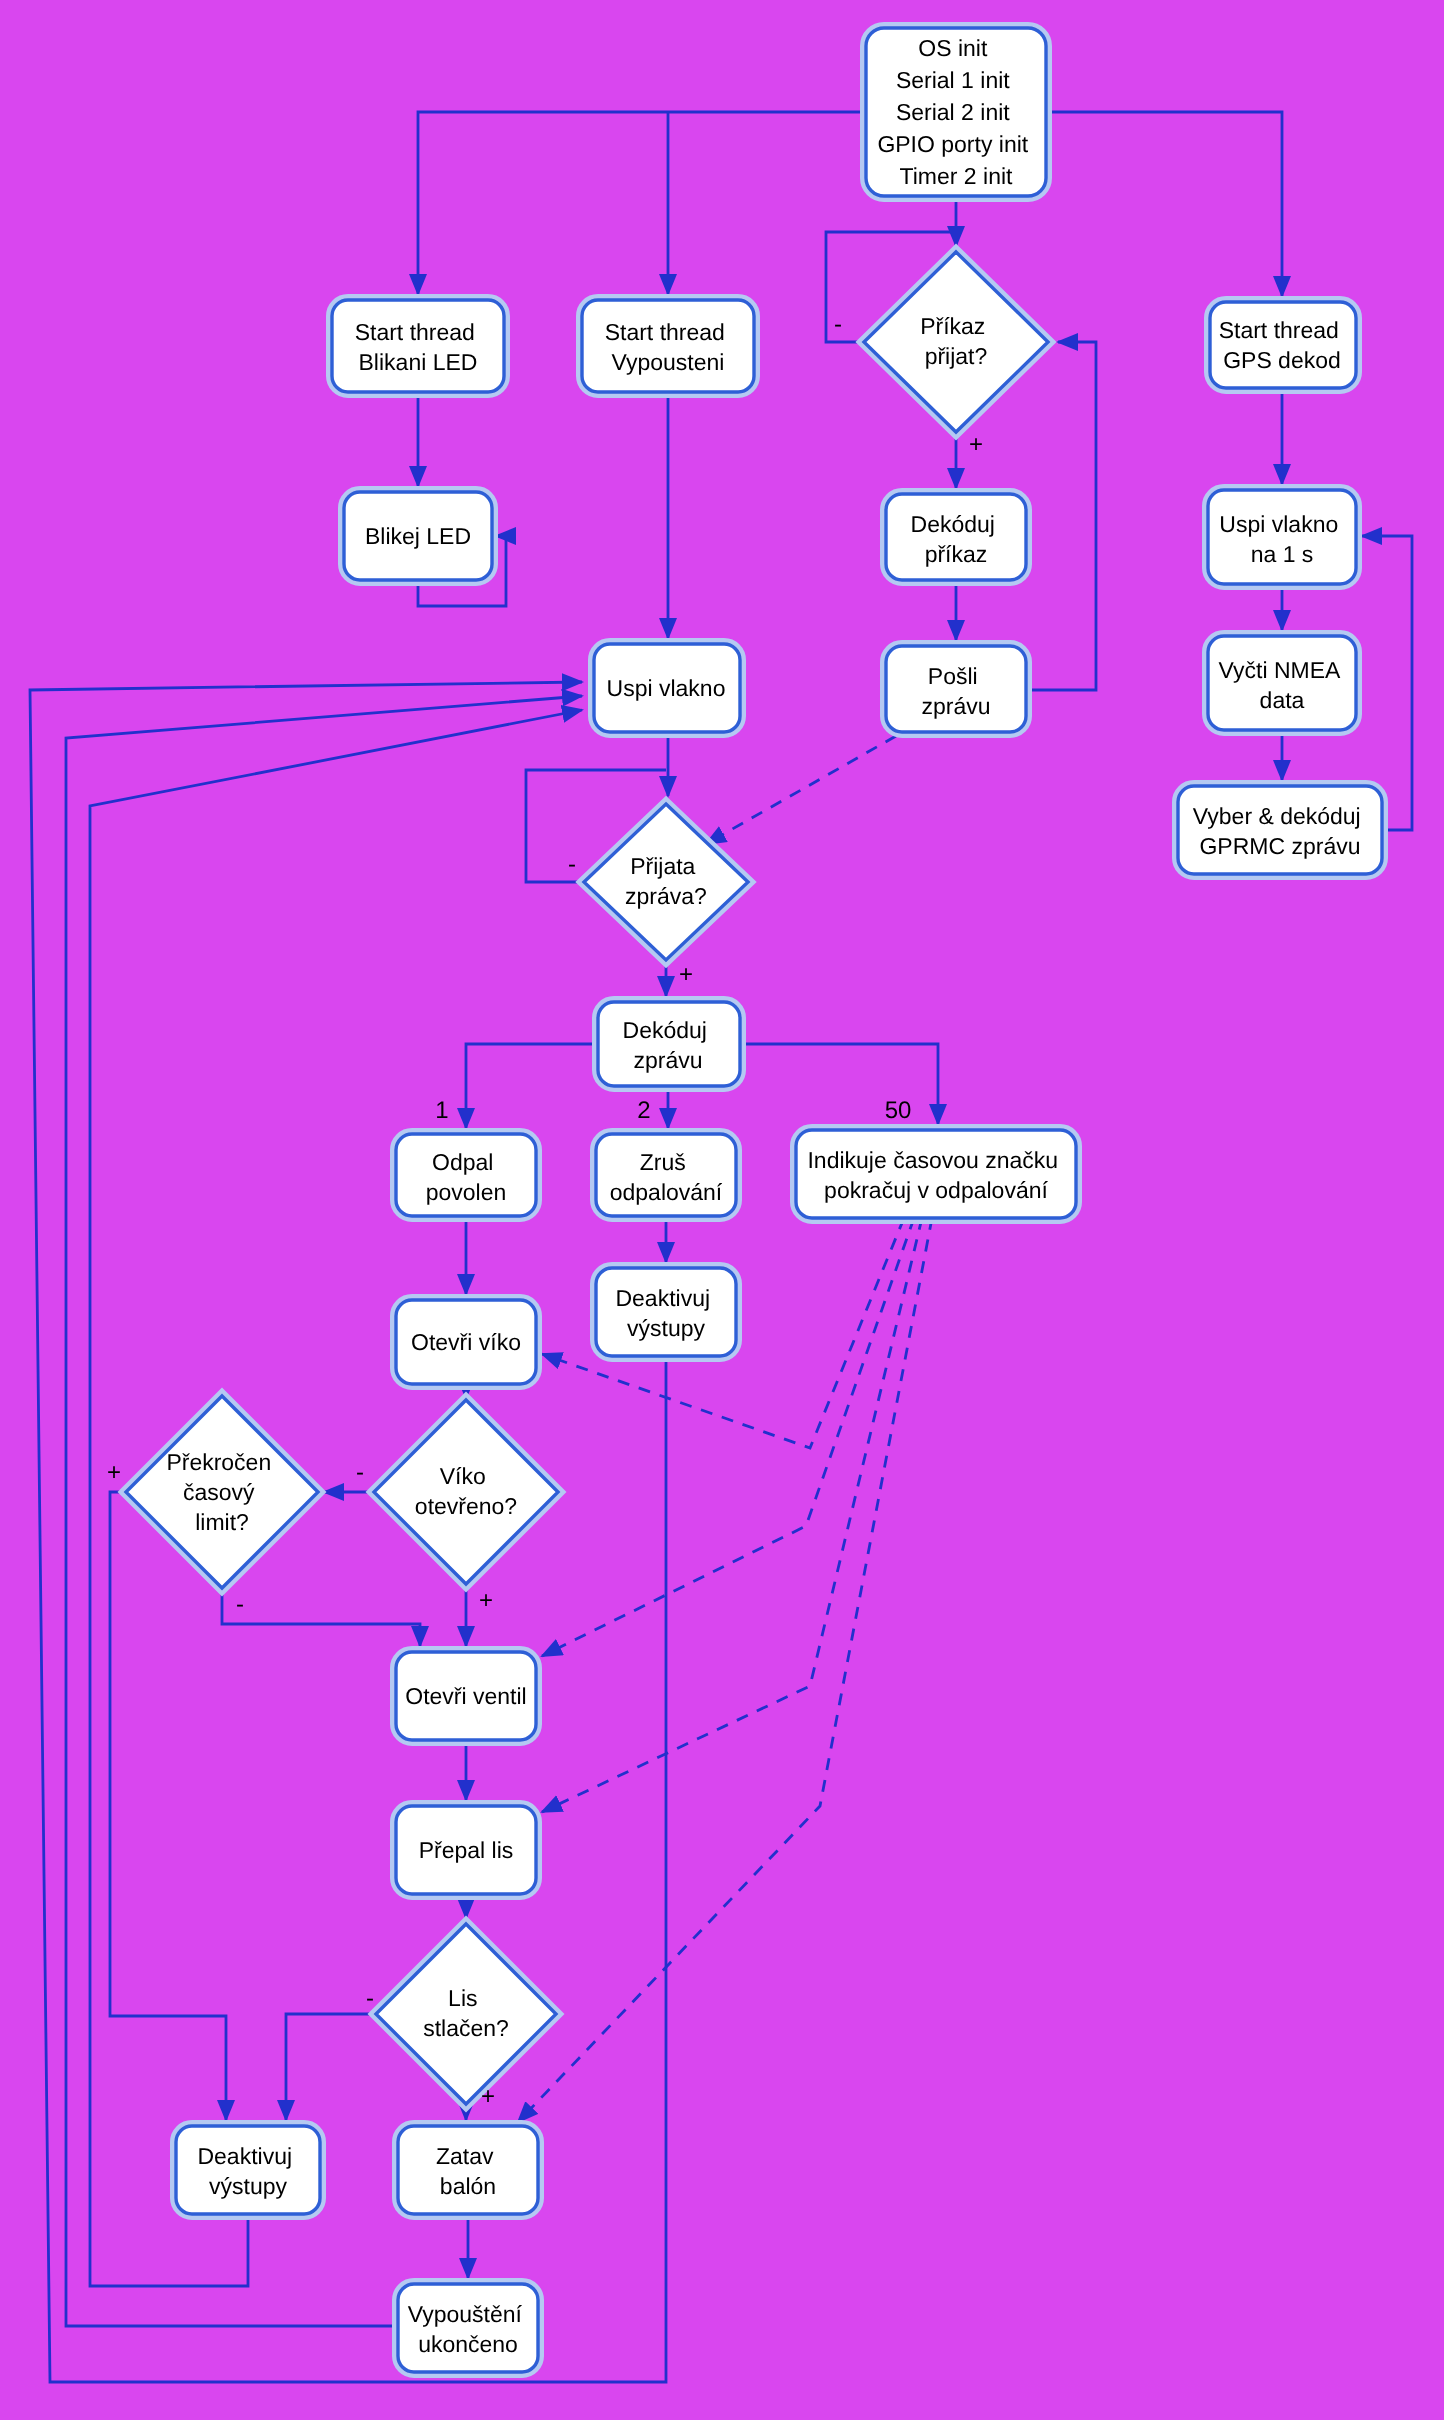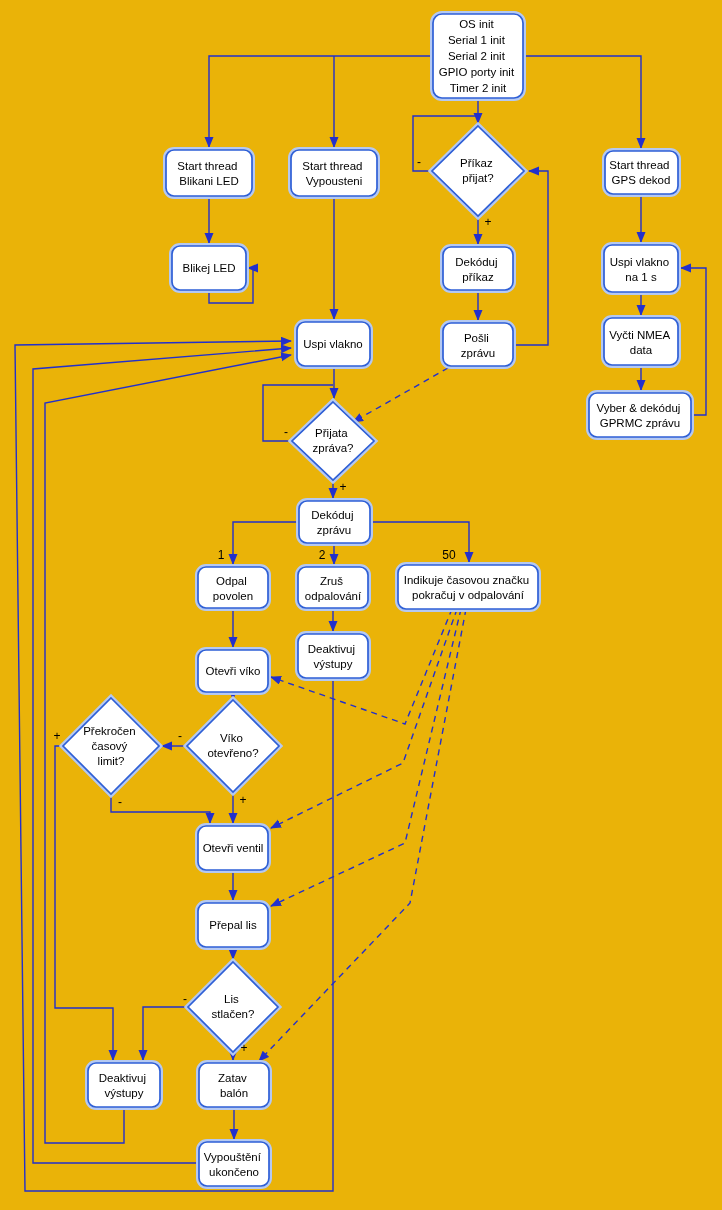--- a/index.html
+++ b/index.html
@@ -1,16 +1,16 @@
 <!DOCTYPE html>
 <html style="--line: #2230cc; --box-border: #2e5fd6; --box-halo: #b5c9f2; --box-fill: #ffffff; --text: #000000;"><head>
 <meta charset="utf-8">
 <style>
   html,body { margin:0; padding:0; background:#ffffff; }
-  #stage { width:722px; height:1210px; position:relative; background:#eab308; }
+  #stage { width:722px; height:1210px; position:relative; background:#d946ef; }
   svg { display:block; }
   .edge   { stroke: var(--line,#2230cc); stroke-width:1.4; fill:none; }
   .edge.arrow  { marker-end: url(#ah); }
   .edge.dashed { stroke-dasharray: 6 5; }
   #ah path { fill: var(--line,#2230cc); }
   .halo  { fill: var(--box-fill,#fff); stroke: var(--box-halo,#b5c9f2); stroke-width:6; }
   .shape { fill: var(--box-fill,#fff); stroke: var(--box-border,#2e5fd6); stroke-width:1.7; }
   .nlabel { font: 11.5px "Liberation Sans","DejaVu Sans",sans-serif; fill: var(--text,#000); text-anchor:middle; }
   .elabel { font: 12px "Liberation Sans","DejaVu Sans",sans-serif; fill: var(--text,#000); text-anchor:middle; }
 </style>

